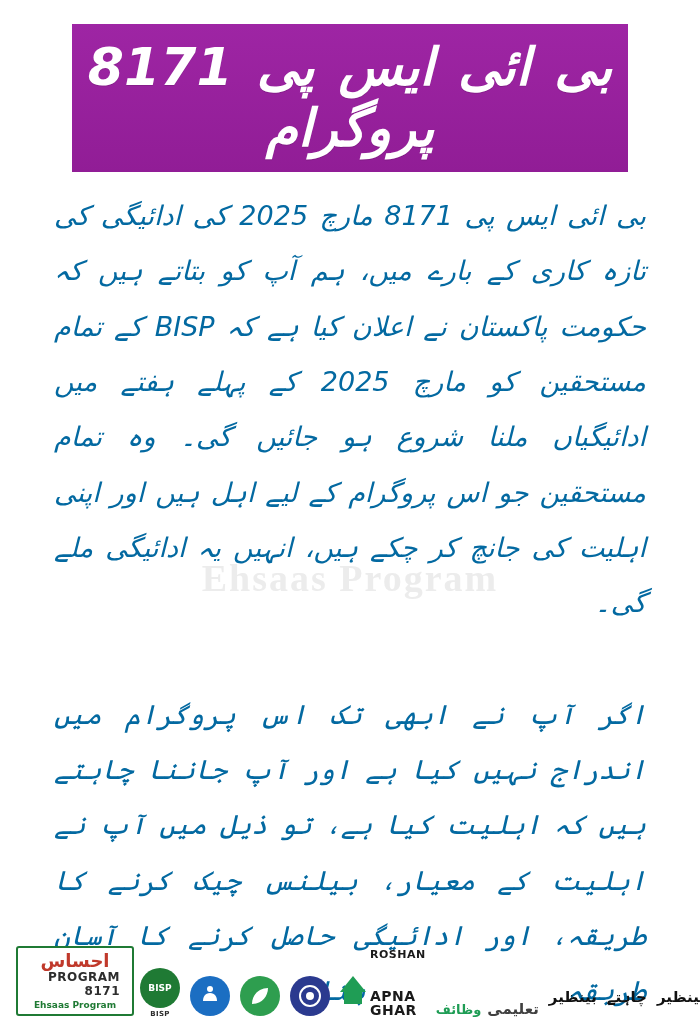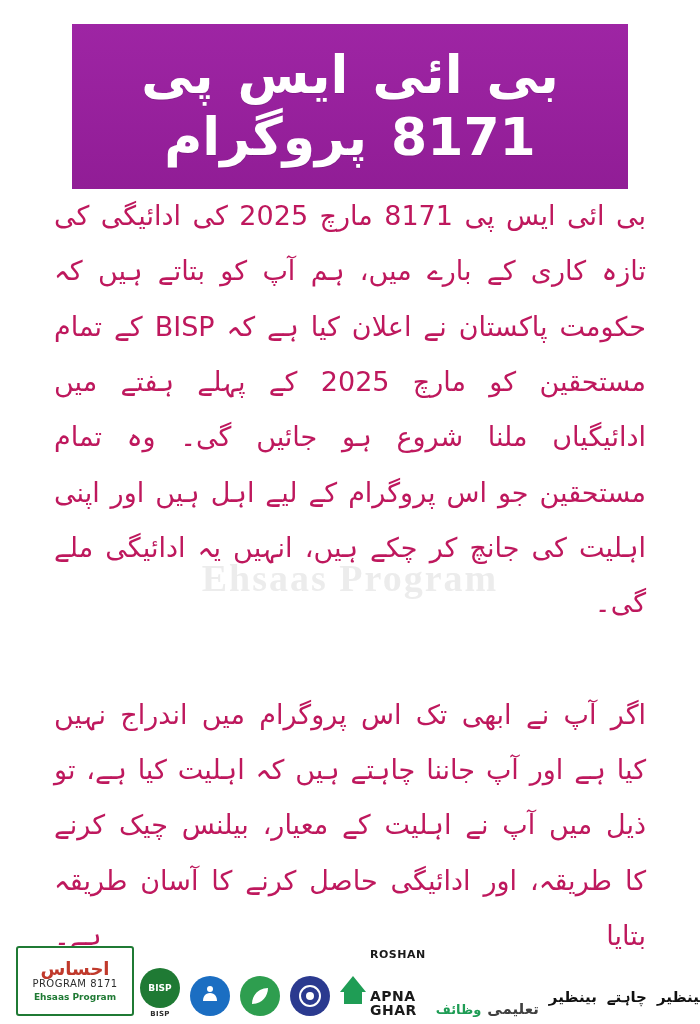--- a/index.html
+++ b/index.html
@@ -22,28 +22,29 @@
     box-sizing: border-box;
     overflow: hidden;
   }
 
   
   .header {
     position: absolute;
     top: 24px;
     left: 72px;
     width: 556px;
-    height: 165px;
+    height: 148px;
     background: #9c1fa0;
     background: linear-gradient(180deg, #9e25a4 0%, #911d96 100%);
     display: flex;
     align-items: center;
     justify-content: center;
     box-sizing: border-box;
     padding: 4px 8px;
+    font-style: italic;
   }
   .header-title {
     color: #ffffff;
     font-size: 52px;
     line-height: 1.18;
     font-weight: bold;
     text-align: center;
     direction: rtl;
     font-family: "DejaVu Sans", sans-serif;
     letter-spacing: 0px;
@@ -68,29 +69,30 @@
     position: absolute;
     top: 188px;
     left: 54px;
     width: 592px;
     height: 730px;
     direction: rtl;
     text-align: justify;
     text-align-last: justify;
   }
   .para {
-    color: #be185d;
+    color: #0369a1;
     font-size: 27px;
     line-height: 2.05;
     direction: rtl;
     text-align: justify;
     text-align-last: justify;
     font-family: "DejaVu Sans", sans-serif;
     margin: 0 0 36px 0;
     word-spacing: 2px;
+    font-style: italic;
   }
   .para.second {
     margin-top: 56px;
   }
 
   
   .watermark {
     position: absolute;
     top: 556px;
     left: 0;
@@ -130,24 +132,25 @@
   }
   .ehsaas-urdu {
     color: #c0392b;
     font-size: 18px;
     font-weight: bold;
     line-height: 1;
     direction: rtl;
   }
   .ehsaas-prog {
     color: #2d2d2d;
-    font-size: 10px;
-    font-weight: normal;
+    font-size: 12px;
+    font-weight: bold;
     letter-spacing: 0.5px;
     line-height: 1.2;
+    text-align: right;
   }
   .ehsaas-name {
     color: #1f7a34;
     font-size: 9px;
     font-weight: bold;
     margin-top: 2px;
   }
   .logo-row {
     position: absolute;
     left: 140px;

